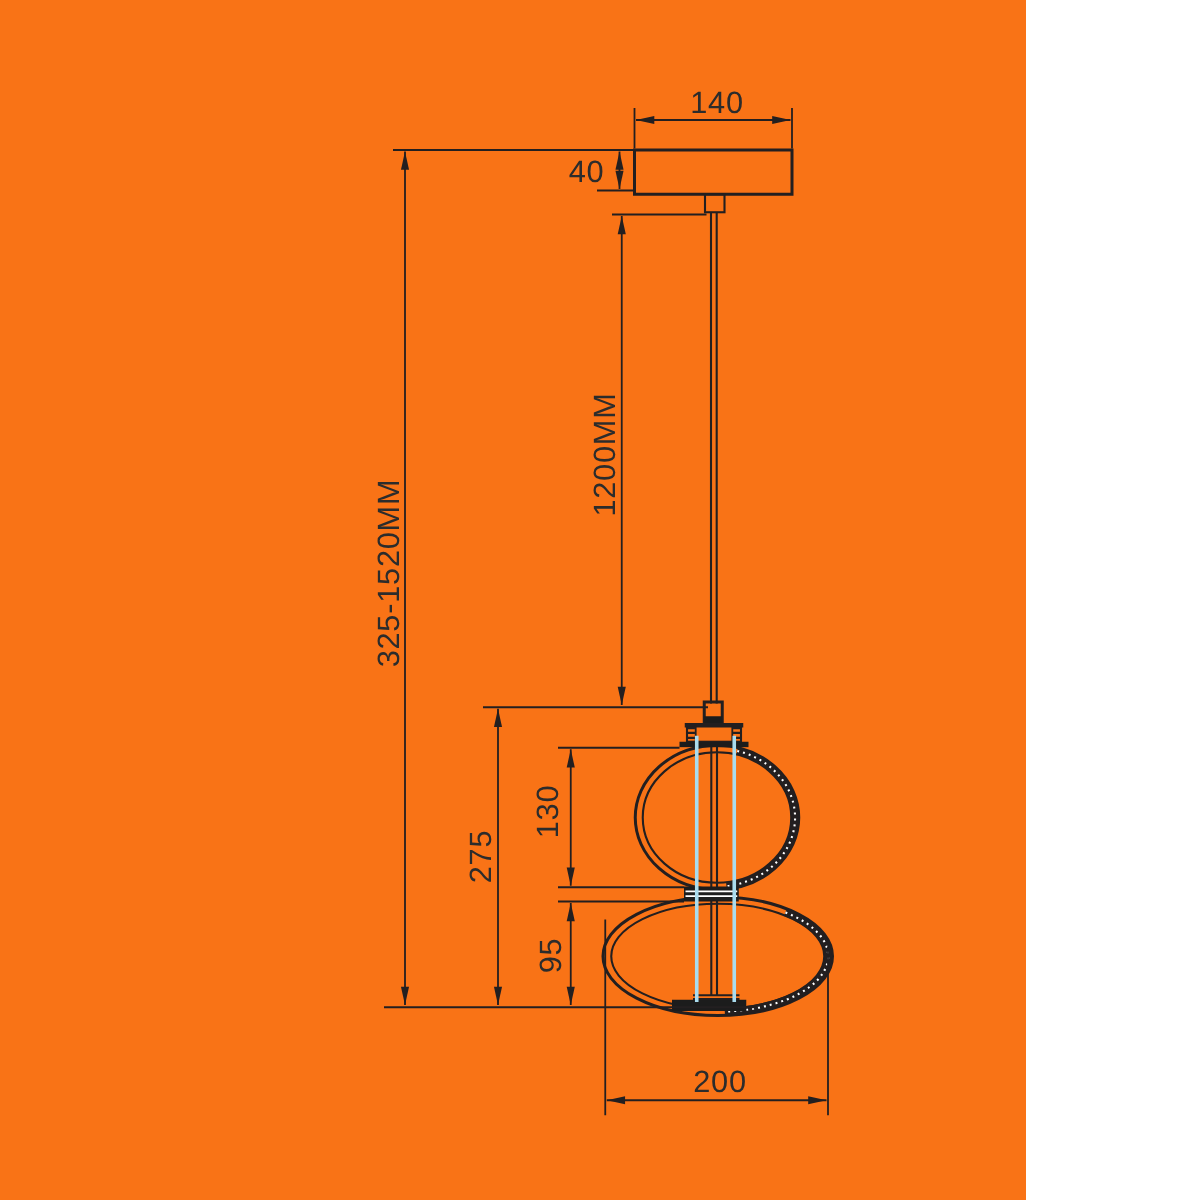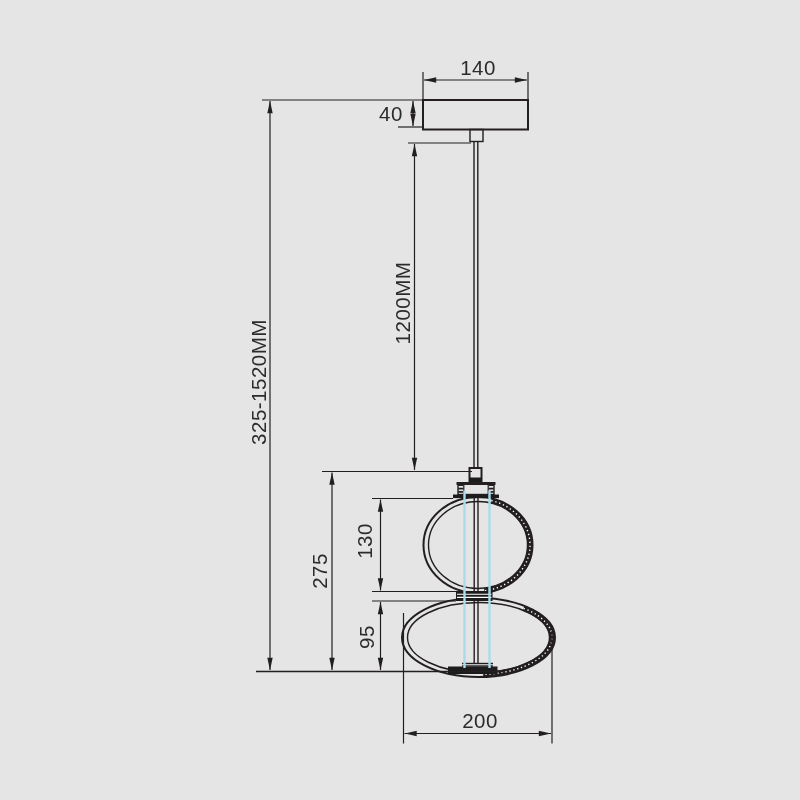--- a/index.html
+++ b/index.html
@@ -1,16 +1,16 @@
 <!DOCTYPE html>
 <html><head>
 <meta charset="utf-8">
 <style>
   html,body{margin:0;padding:0;background:#ffffff;}
-  #stage{position:relative;width:800px;height:800px;background:#e5e5e5;overflow:hidden;
+  #stage{position:relative;width:684px;height:800px;background:#f97316;overflow:hidden;
          font-family:"Liberation Sans", sans-serif;}
   svg{display:block;}
   .ln  {stroke:#231f20;stroke-width:1.2;fill:none;}
   .ln2 {stroke:#231f20;stroke-width:2;fill:none;}
   .ln15{stroke:#231f20;stroke-width:1.4;fill:none;}
   .thick{stroke:#231f20;stroke-width:3;fill:none;}
   .dim {stroke:#231f20;stroke-width:1.2;fill:none;}
   .band{fill:#1c1c1c;stroke:none;}
   .hatch{stroke:#231f20;stroke-width:5;fill:none;stroke-dasharray:1.6 1.7;}
   .bead{stroke:#231f20;stroke-width:5;fill:none;}

